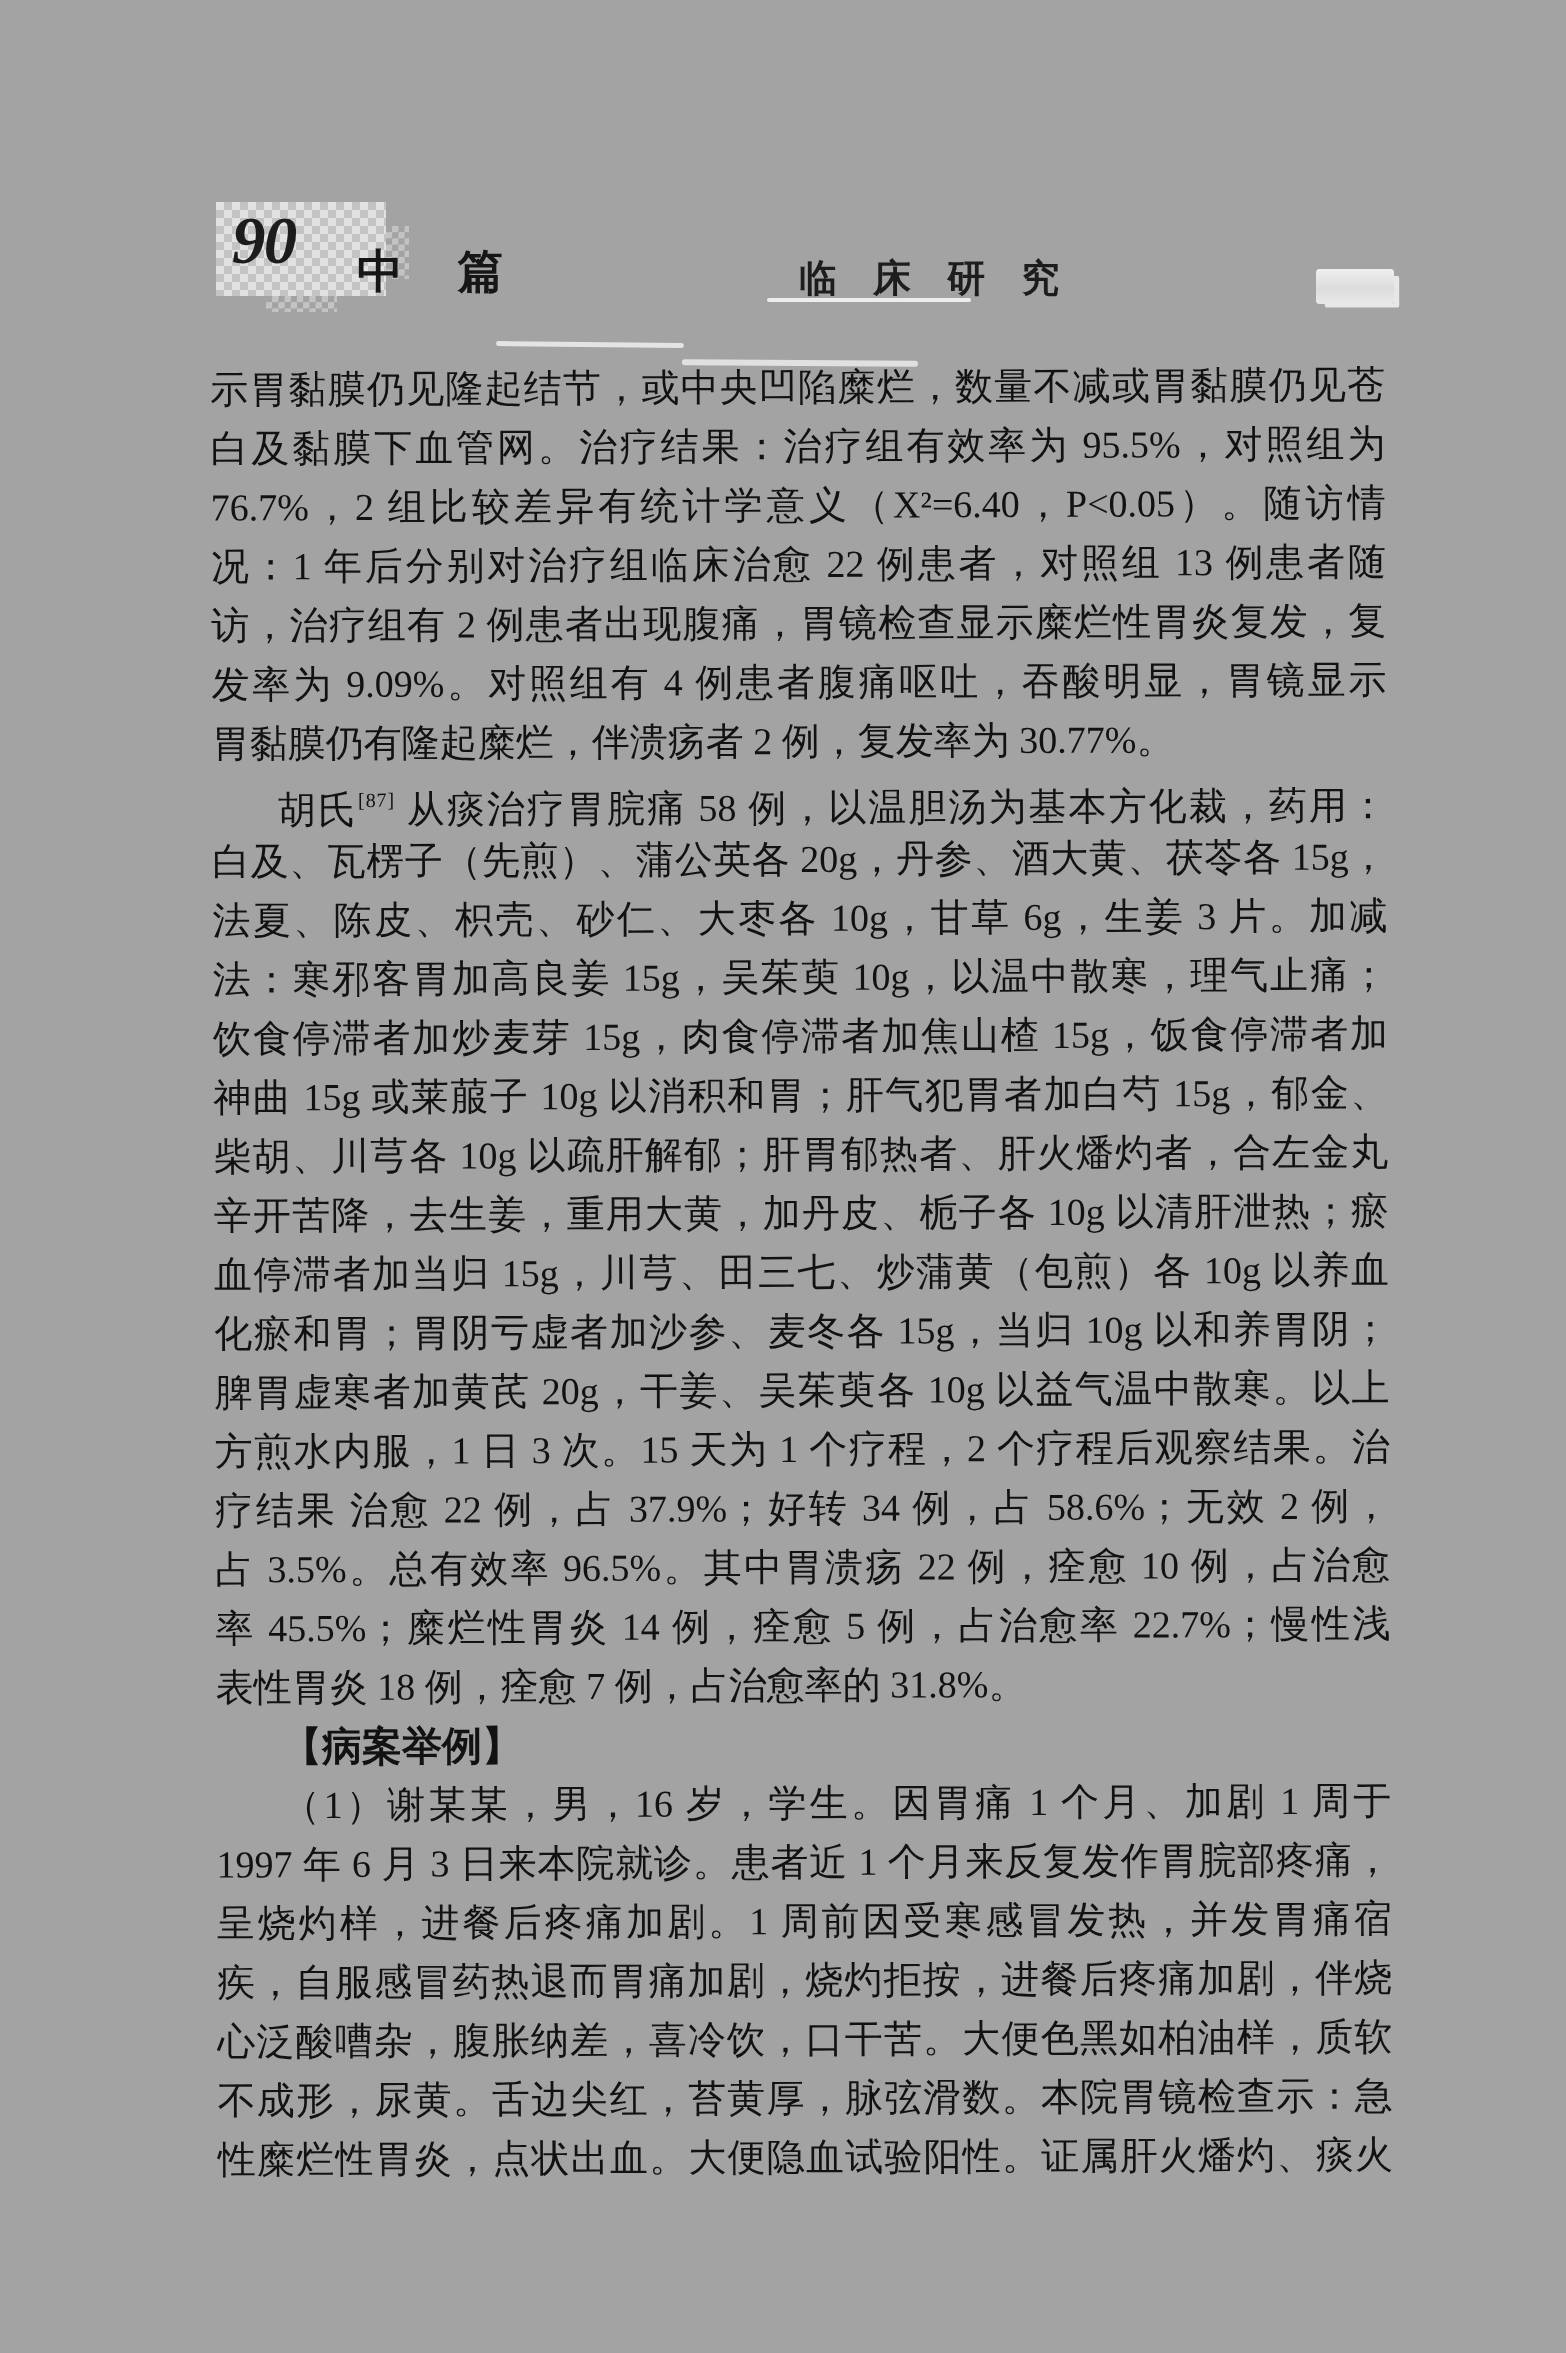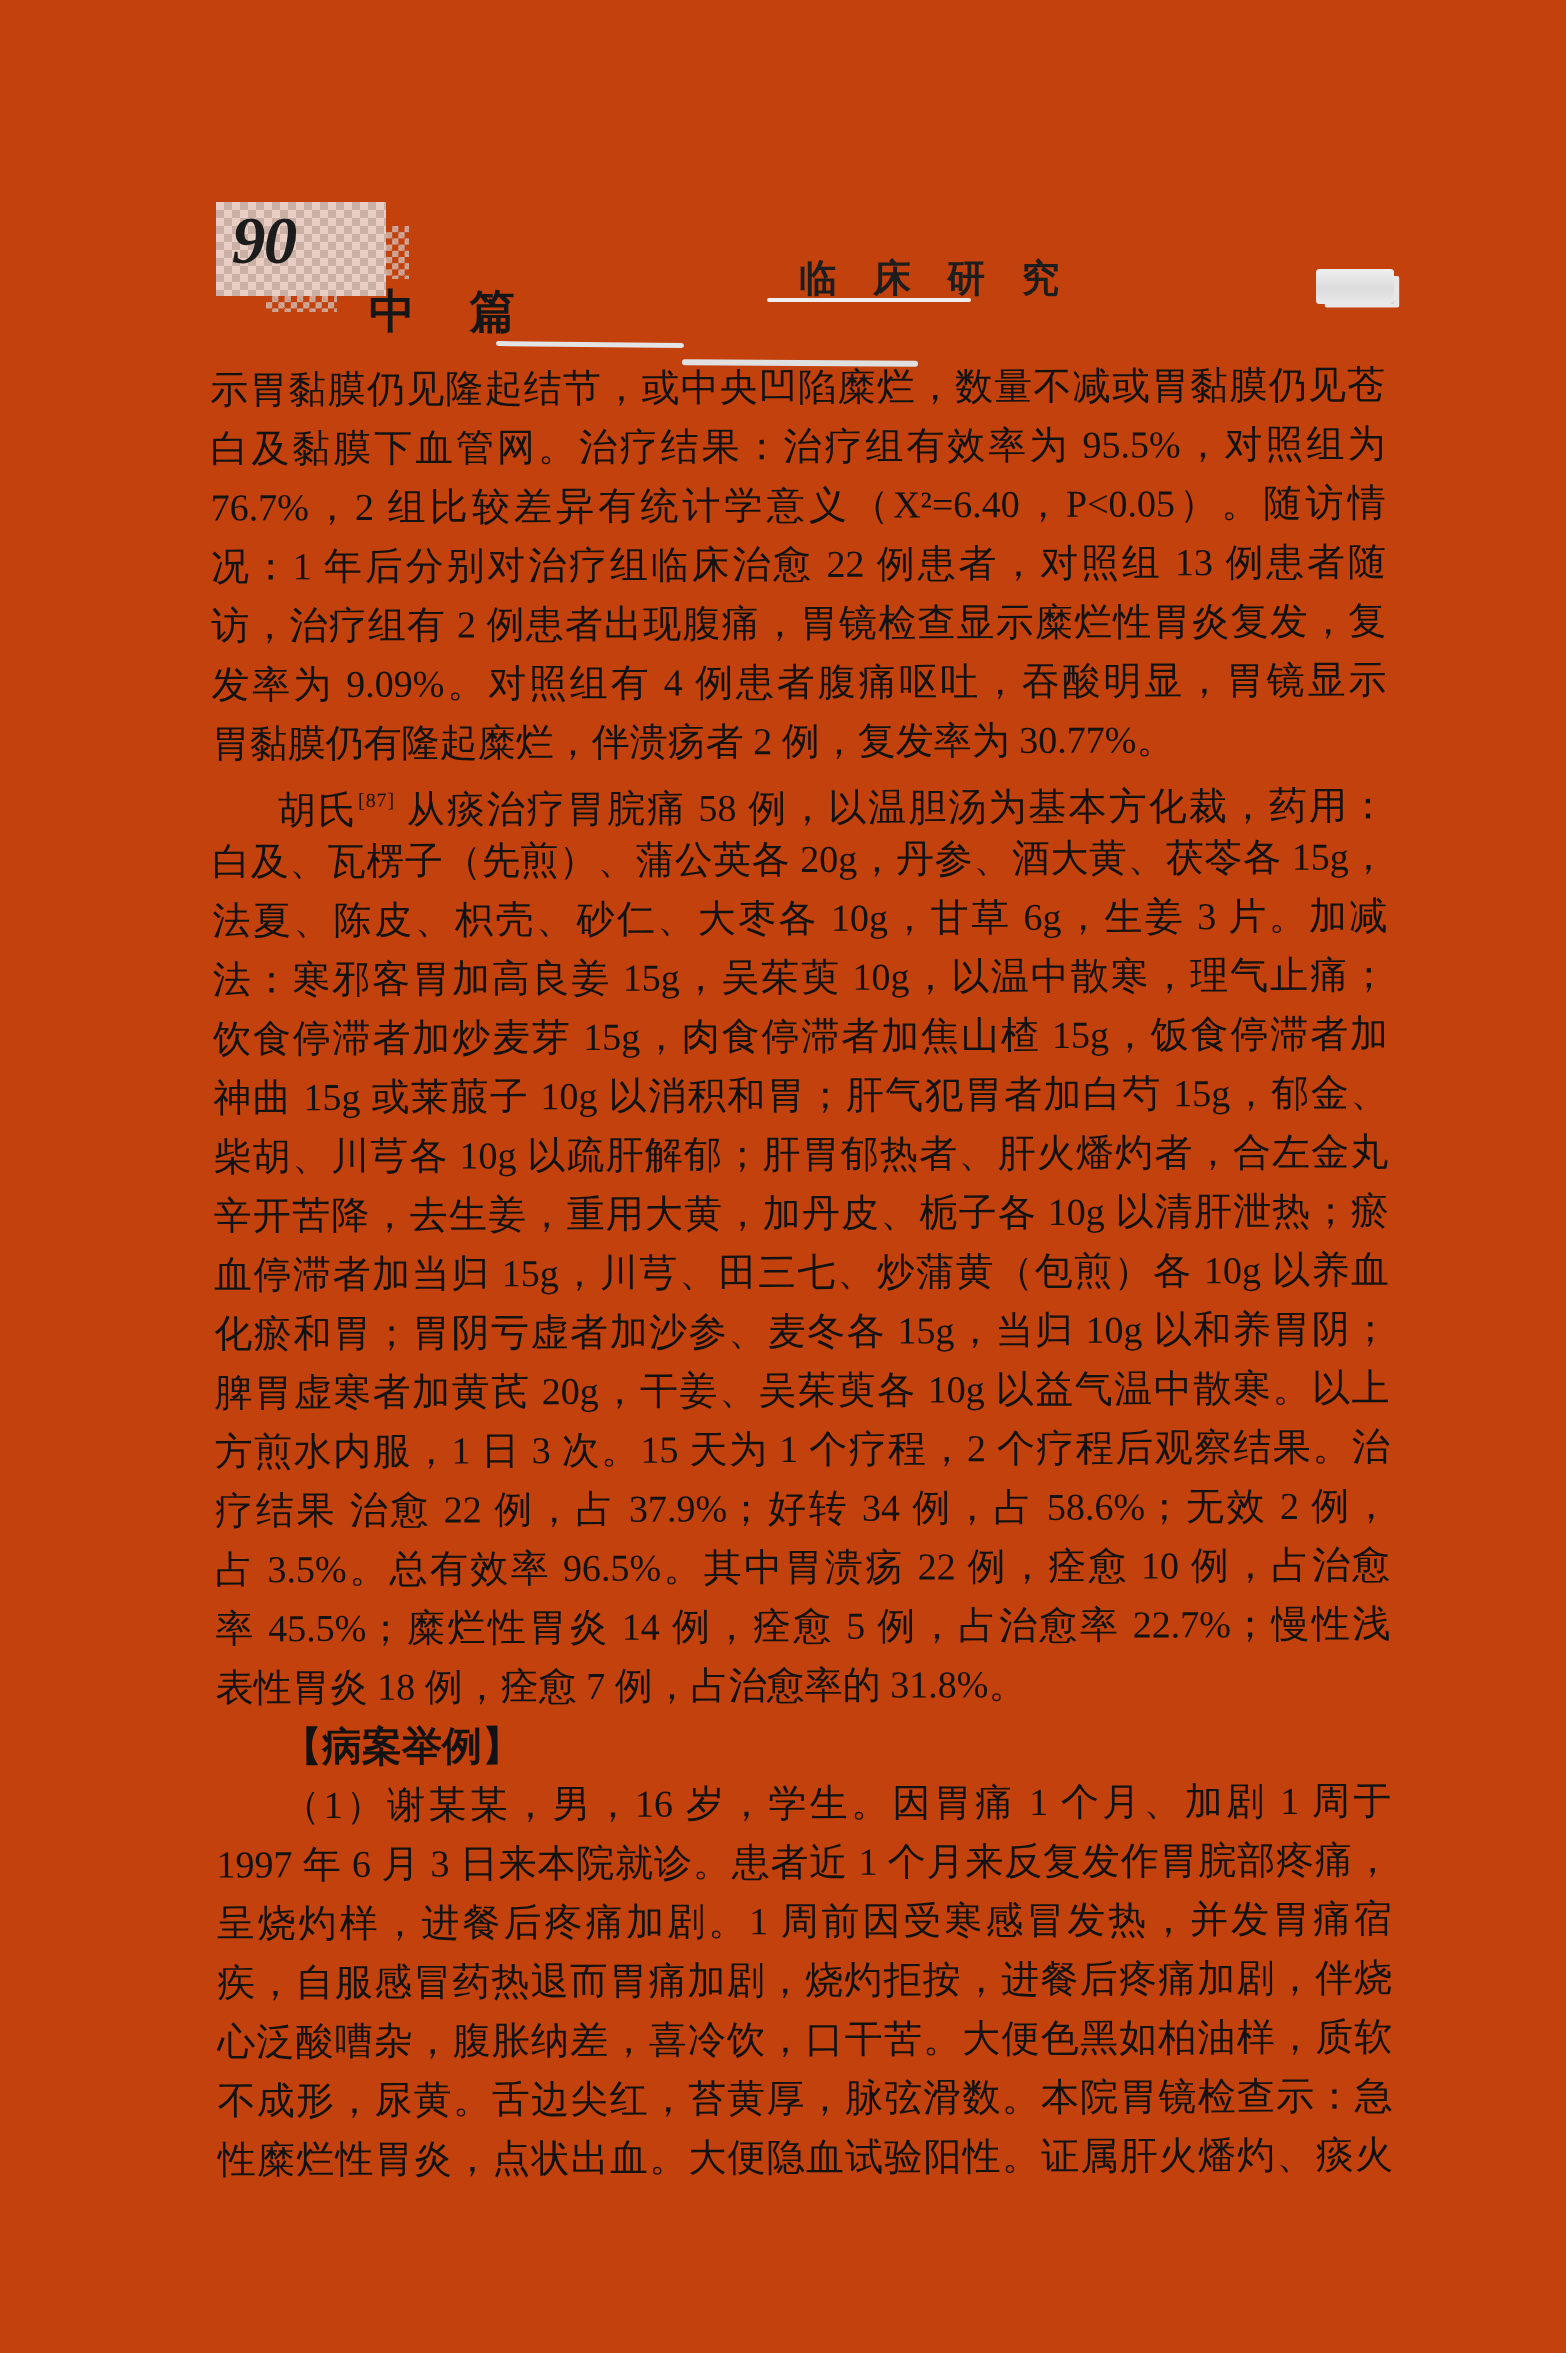--- a/index.html
+++ b/index.html
@@ -1,21 +1,21 @@
 <!DOCTYPE html>
 <html style="font-size:14px"><head>
 <meta charset="utf-8">
 <style>
   html,body{margin:0;padding:0;}
   body{
     width:1566px;height:2354px;position:relative;overflow:hidden;
     background:#ffffff;
     font-family:"Liberation Serif","DejaVu Serif",serif;
   }
-  .page{position:absolute;inset:0;background:#c2410c;}
+  .page{position:absolute;inset:0;background:#a3a3a3;}
 
   
   .halftone{
     position:absolute;left:216px;top:202px;width:170px;height:94px;
     background-color:#f2f2f2;
     background-image:
       linear-gradient(45deg,#cccccc 25%,transparent 25%,transparent 75%,#cccccc 75%),
       linear-gradient(45deg,#cccccc 25%,transparent 25%,transparent 75%,#cccccc 75%);
     background-size:16px 16px;background-position:0 0,8px 8px;
     opacity:.8;
@@ -28,22 +28,22 @@
     background-size:12.4px 12.4px;background-position:0 0,6.2px 6.2px;opacity:.7;
   }
   .chip1{left:386px;top:226px;width:23px;height:53px;}
   .chip2{left:266px;top:296px;width:71px;height:16px;}
   .page-number{
     position:absolute;left:232px;top:202px;
     font-size:67px;font-style:italic;font-weight:bold;color:#1c1c1c;
     letter-spacing:-1.8px;
   }
   .header-section{
-    position:absolute;left:369px;top:241px;
-    font-size:46px;font-weight:bold;color:#161616;word-spacing:43px;margin-top:40px;
+    position:absolute;left:357px;top:241px;
+    font-size:46px;font-weight:bold;color:#161616;word-spacing:43px;
   }
   .header-title{
     position:absolute;left:799px;top:253px;
     font-size:38px;font-weight:bold;color:#1d1d1d;word-spacing:23px;letter-spacing:1.8px;
   }
   .streak{position:absolute;background:#e4e4e4;border-radius:2.7px;}
   .streak1{left:496px;top:342px;width:188px;height:5.3px;transform:rotate(.6deg);}
   .streak2{left:682px;top:360px;width:236px;height:6.2px;transform:rotate(.4deg);background:#e0e0e0;}
   .streak3{left:767px;top:298px;width:204px;height:3.5px;background:#ededed;}
   .smudge{

